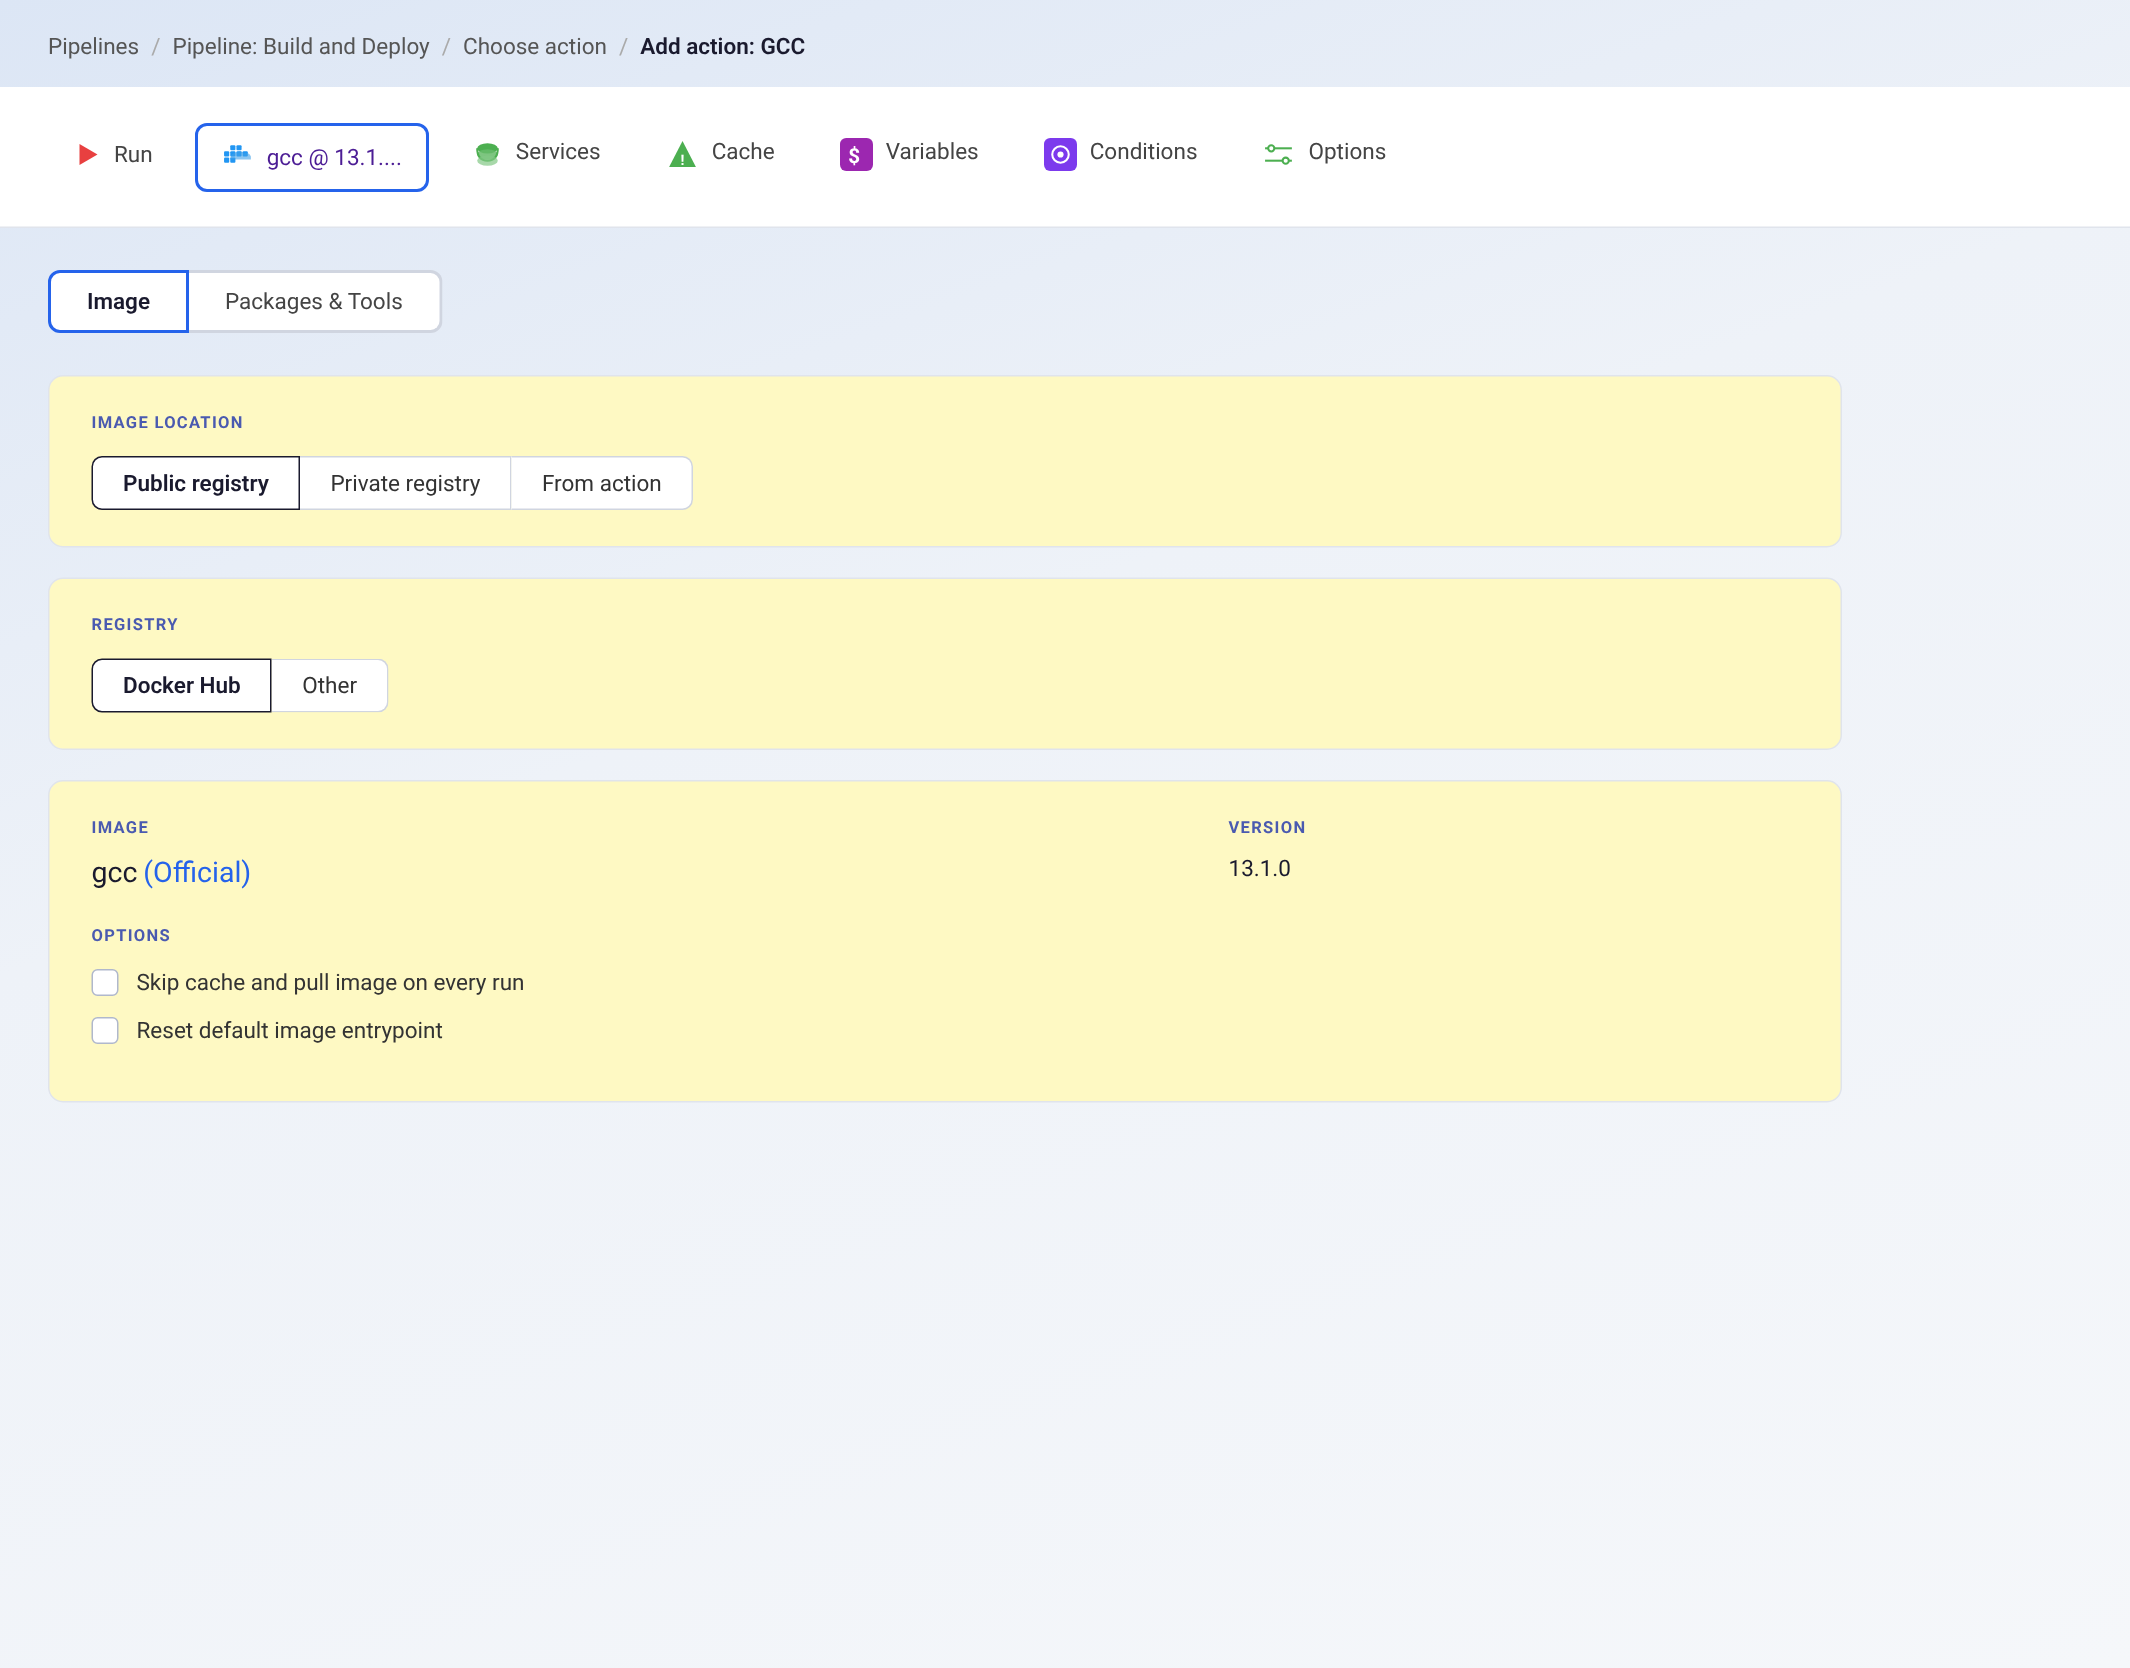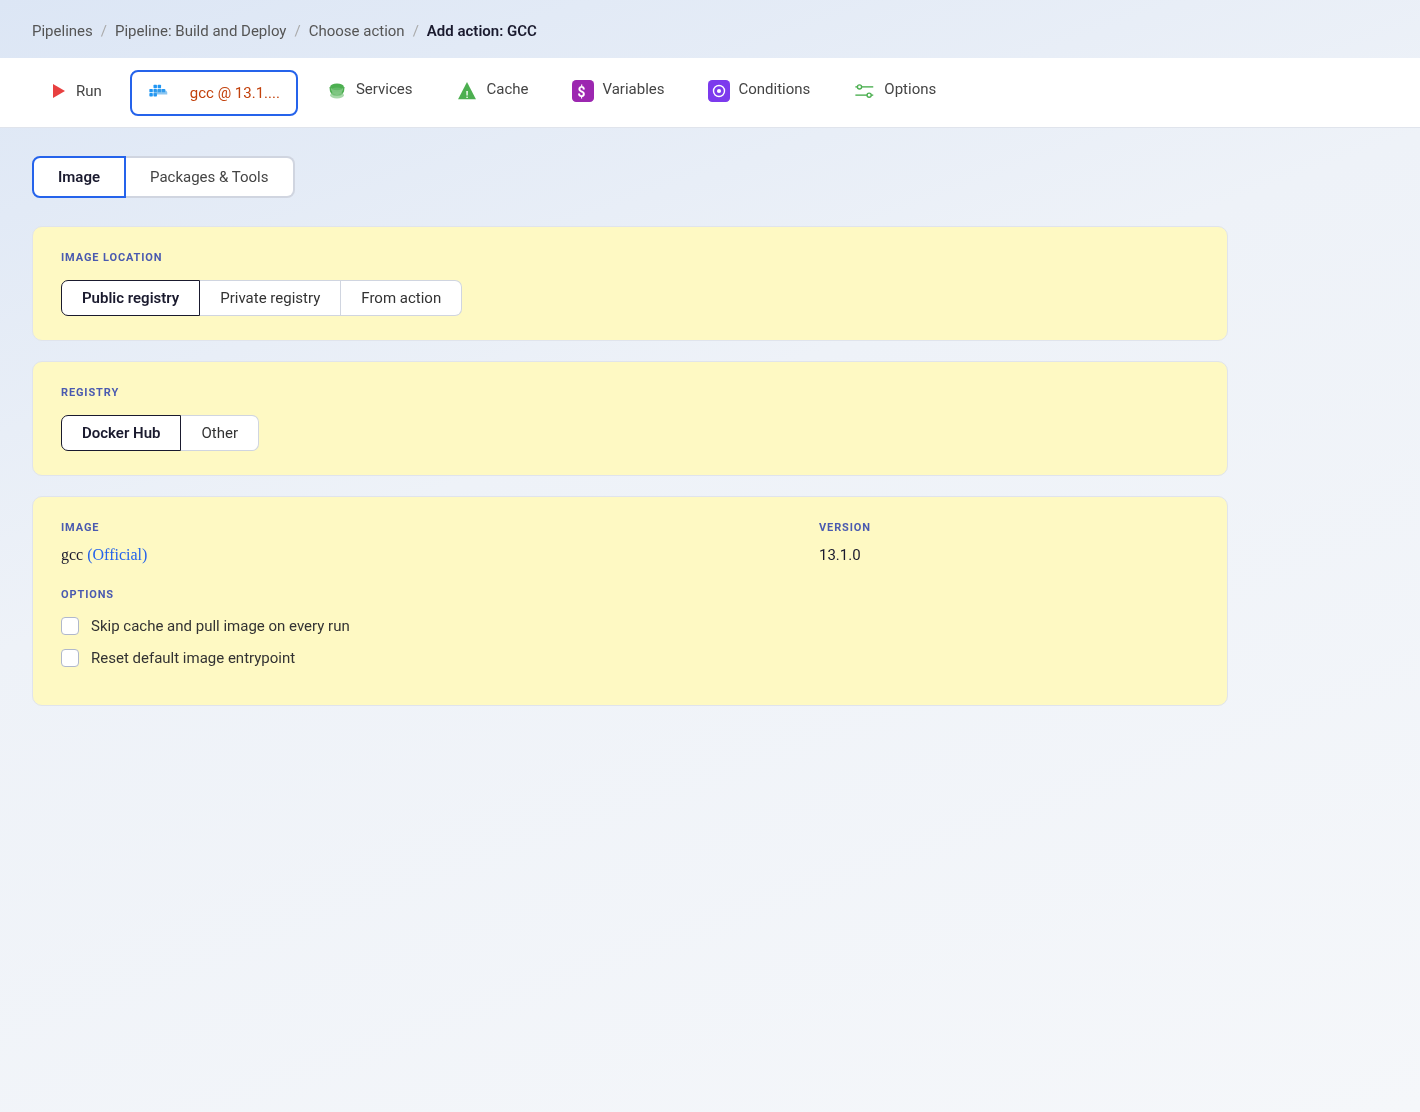--- a/index.html
+++ b/index.html
@@ -21,21 +21,21 @@
     }
     .breadcrumb .sep { color: #aaa; }
     .breadcrumb .current { color: #1a1a2e; font-weight: 600; }
 
     
     .tabbar {
       background: white;
       border-bottom: 1px solid #e0e4ec;
       display: flex;
       align-items: center;
-      padding: 4px 28px;
+      padding: 16px 28px;
       gap: 4px;
     }
     .tab-item {
       display: flex;
       align-items: flex-start;
       gap: 8px;
       padding: 18px 20px;
       font-size: 15px;
       color: #444;
       cursor: pointer;
@@ -140,23 +140,22 @@
     }
     .col-header {
       font-size: 11px;
       font-weight: 700;
       letter-spacing: 0.08em;
       color: #4a5ab0;
       margin-bottom: 12px;
       text-transform: uppercase;
     }
     .image-value {
-      font-size: 16px;
-      color: #1a1a2e;
-      font-family: Liberation Serif, serif;
+      font-size: 19px;
+      color: #1a1a2e;
     }
     .image-value .official {
       color: #2563eb;
       margin-left: 4px;
     }
     .version-value {
       font-size: 15px;
       color: #1a1a2e;
     }
 
@@ -216,24 +215,24 @@
       align-items: center;
       justify-content: center;
     }
     
     .gcc-tab {
       border: 2px solid #2563eb;
       border-radius: 8px;
       padding: 10px 16px;
       display: flex;
       align-items: center;
-      gap: 20px;
-      font-size: 15px;
-      background: white;
-      color: #c2410c;
+      gap: 8px;
+      font-size: 15px;
+      background: white;
+      color: #4c1d95;
       cursor: pointer;
       margin: 2px 4px;
     }
   </style>
 </head>
 <body>
 
 <div class="breadcrumb">
   <span>Pipelines</span>
   <span class="sep">/</span>

